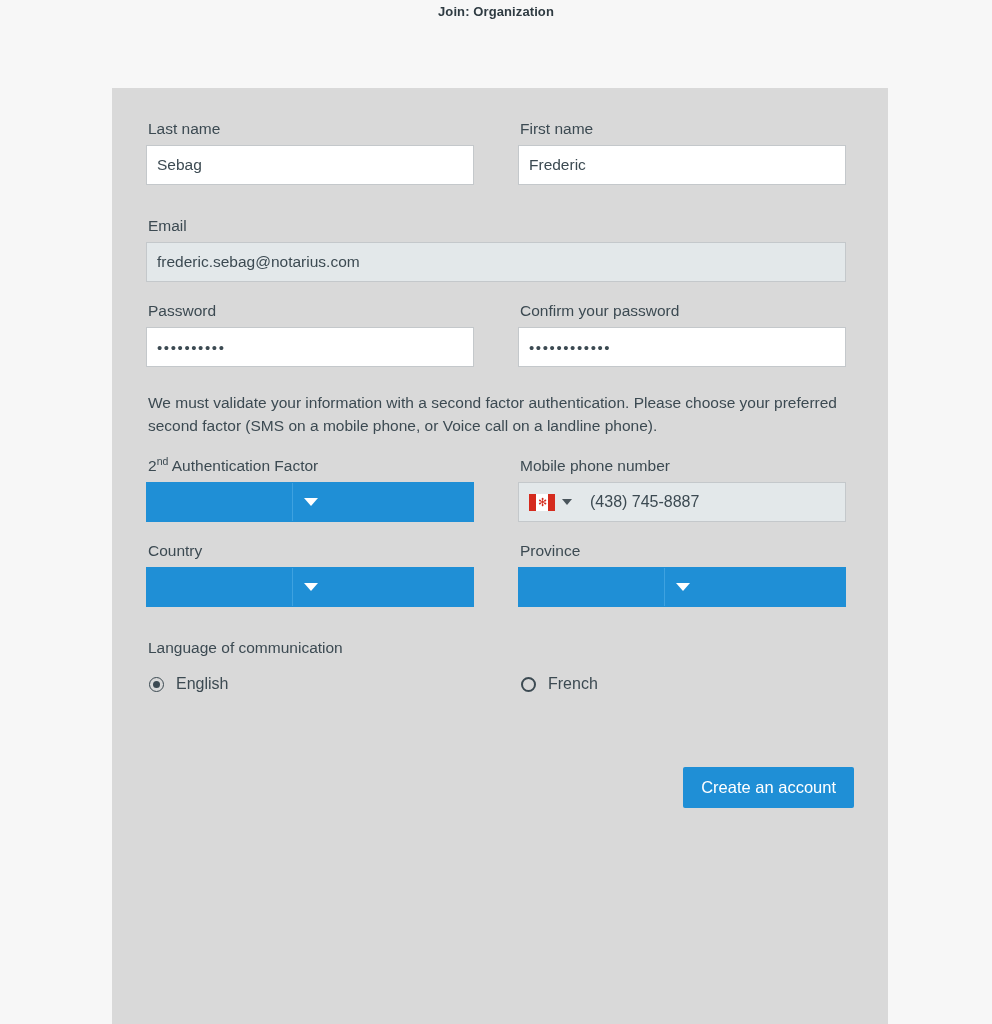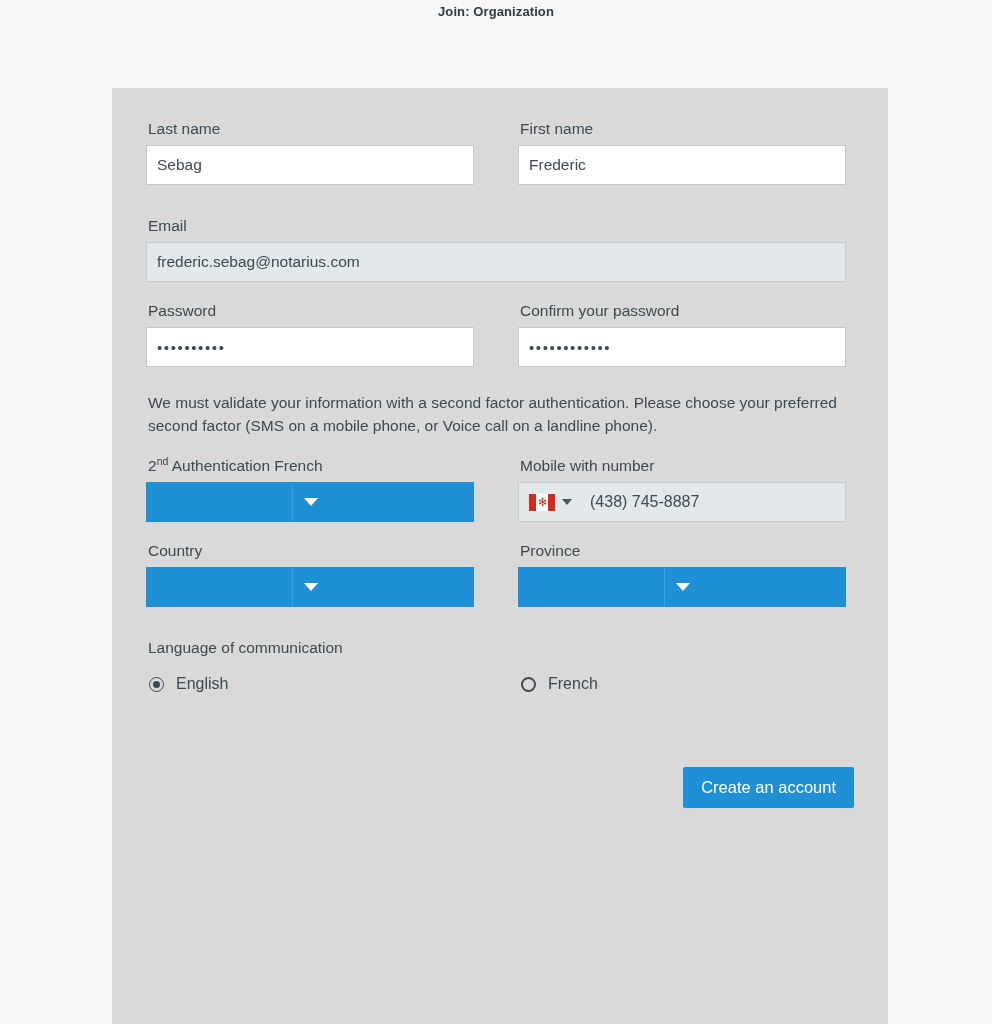--- a/index.html
+++ b/index.html
@@ -271,31 +271,31 @@
         <label class="fld-label">Confirm your password</label>
         <input class="txt pw" type="text" value="••••••••••••" style="">
       </div>
     </div>
 
     <p class="help-text">We must validate your information with a second factor authentication. Please choose your preferred second factor (SMS on a mobile phone, or Voice call on a landline phone).</p>
 
     <div class="row">
       <div class="col">
         <div class="lbl-2fa">
-          <span>2</span><sup class="ord">nd</sup><span> Authentication French</span>
+          <span>2</span><sup class="ord">nd</sup><span> Authentication Factor</span>
         </div>
         <div class="select-blue">
           <div class="sel-value">SMS</div>
           <div class="sel-arrow">
             <span class="caret"></span>
           </div>
         </div>
       </div>
       <div class="col">
-        <label class="fld-label">Mobile with number</label>
+        <label class="fld-label">Mobile phone number</label>
         <div class="phone-box">
           <span class="flag">
               <span class="leaf">✻</span>
             </span>
           <span class="flag-caret"></span>
           <span class="phone-num">(438) 745-8887</span>
         </div>
       </div>
     </div>
 

